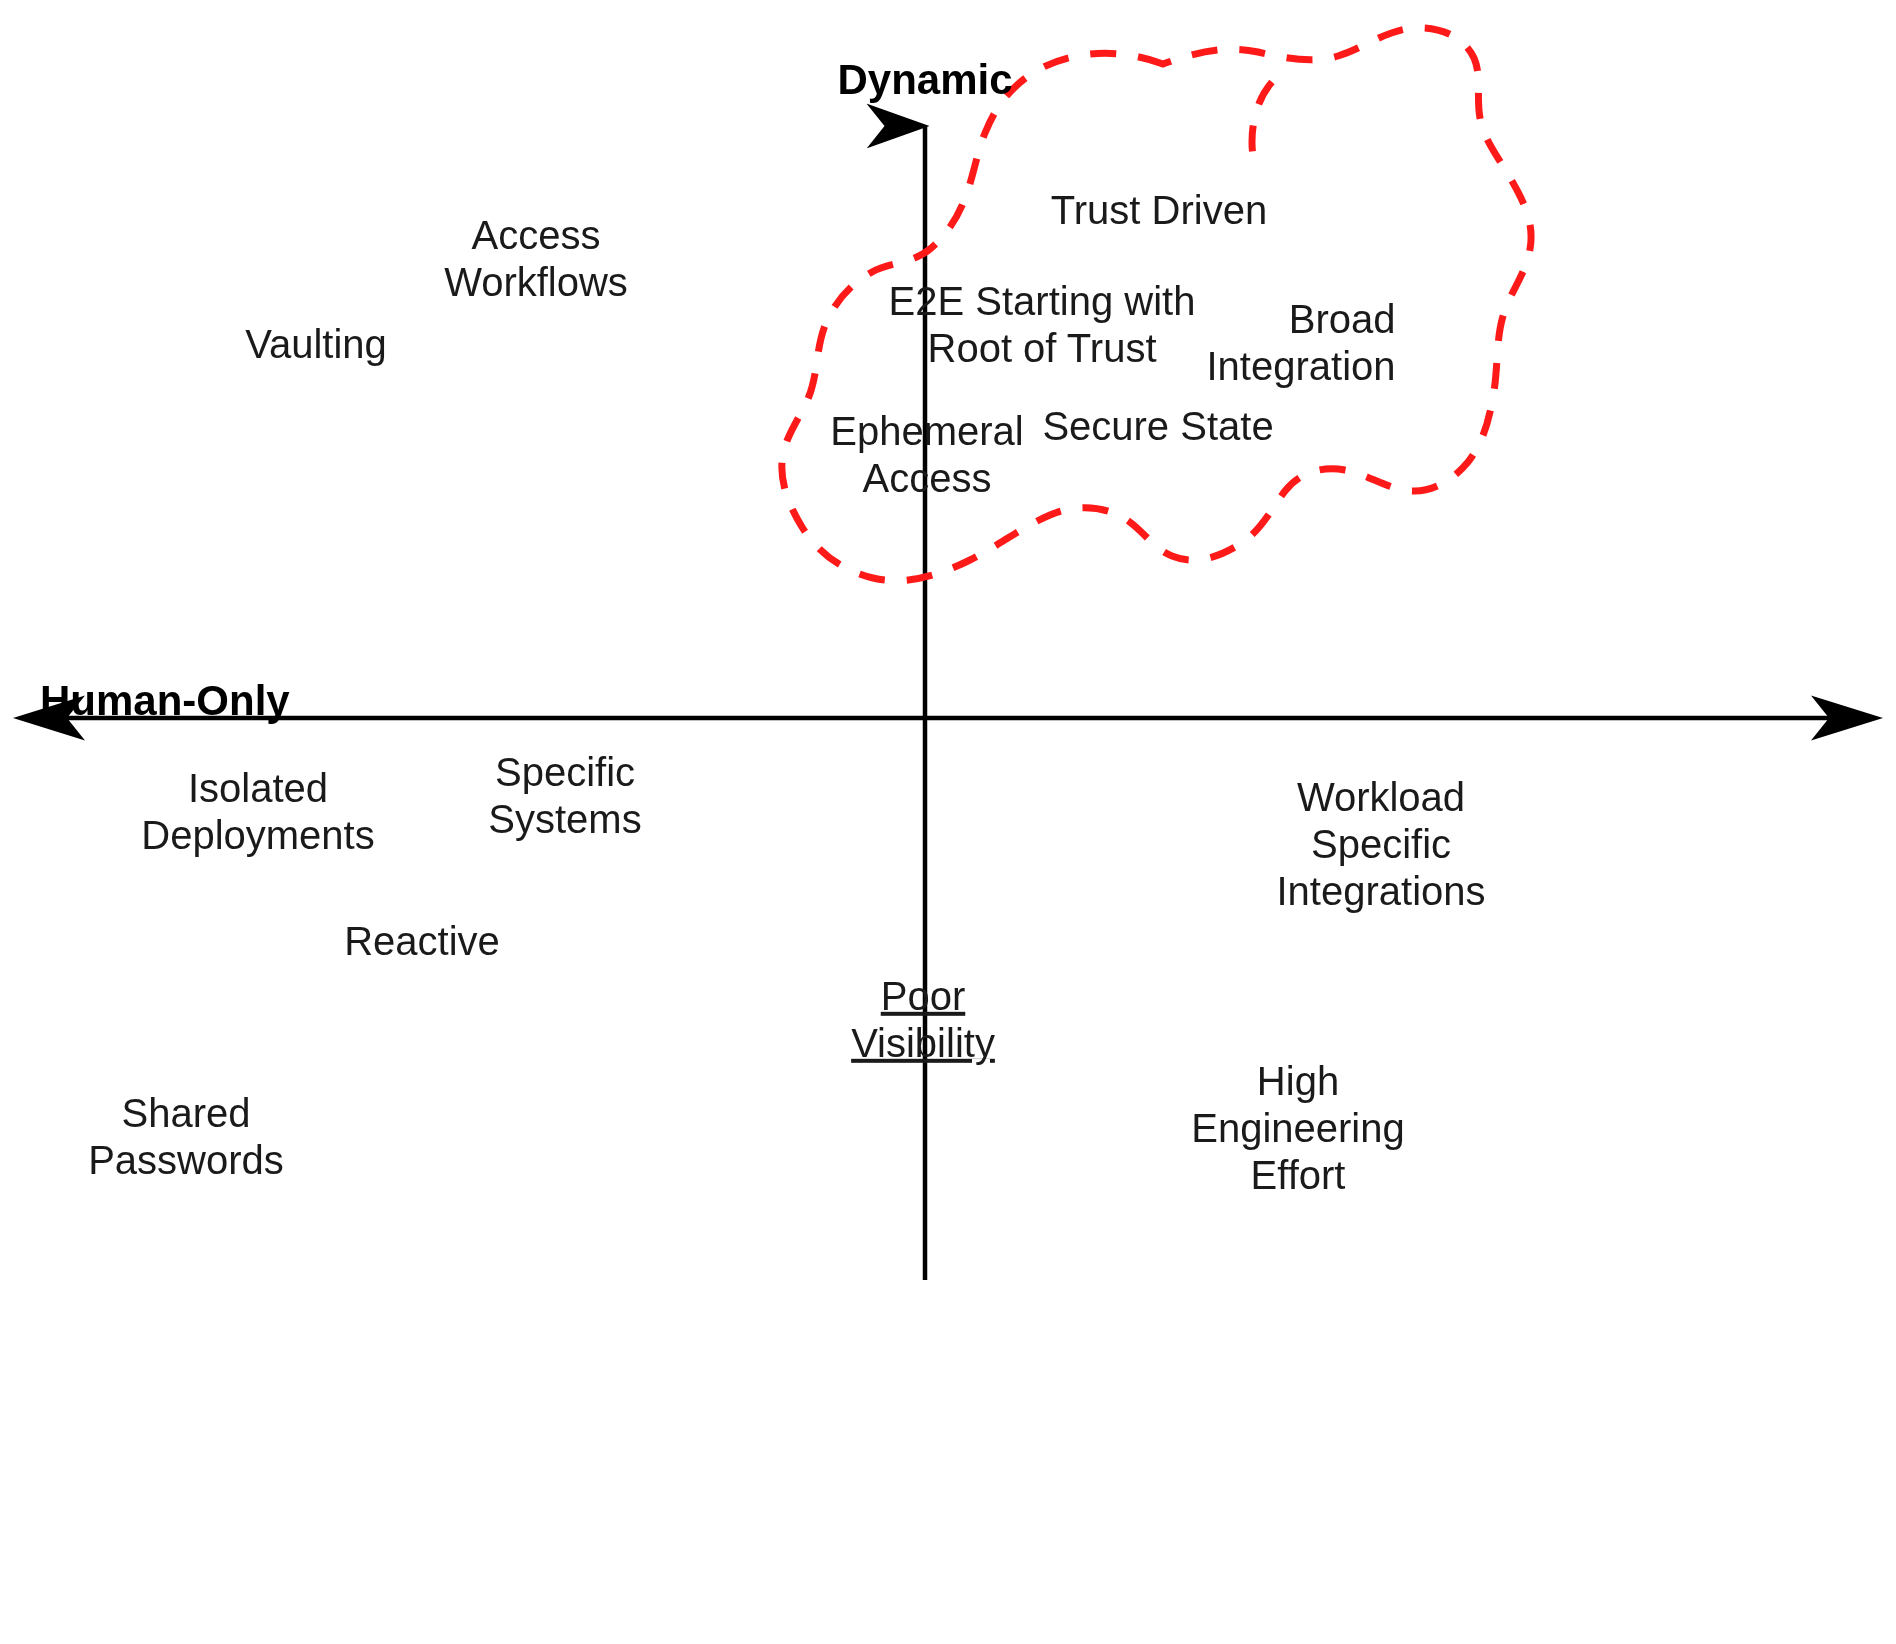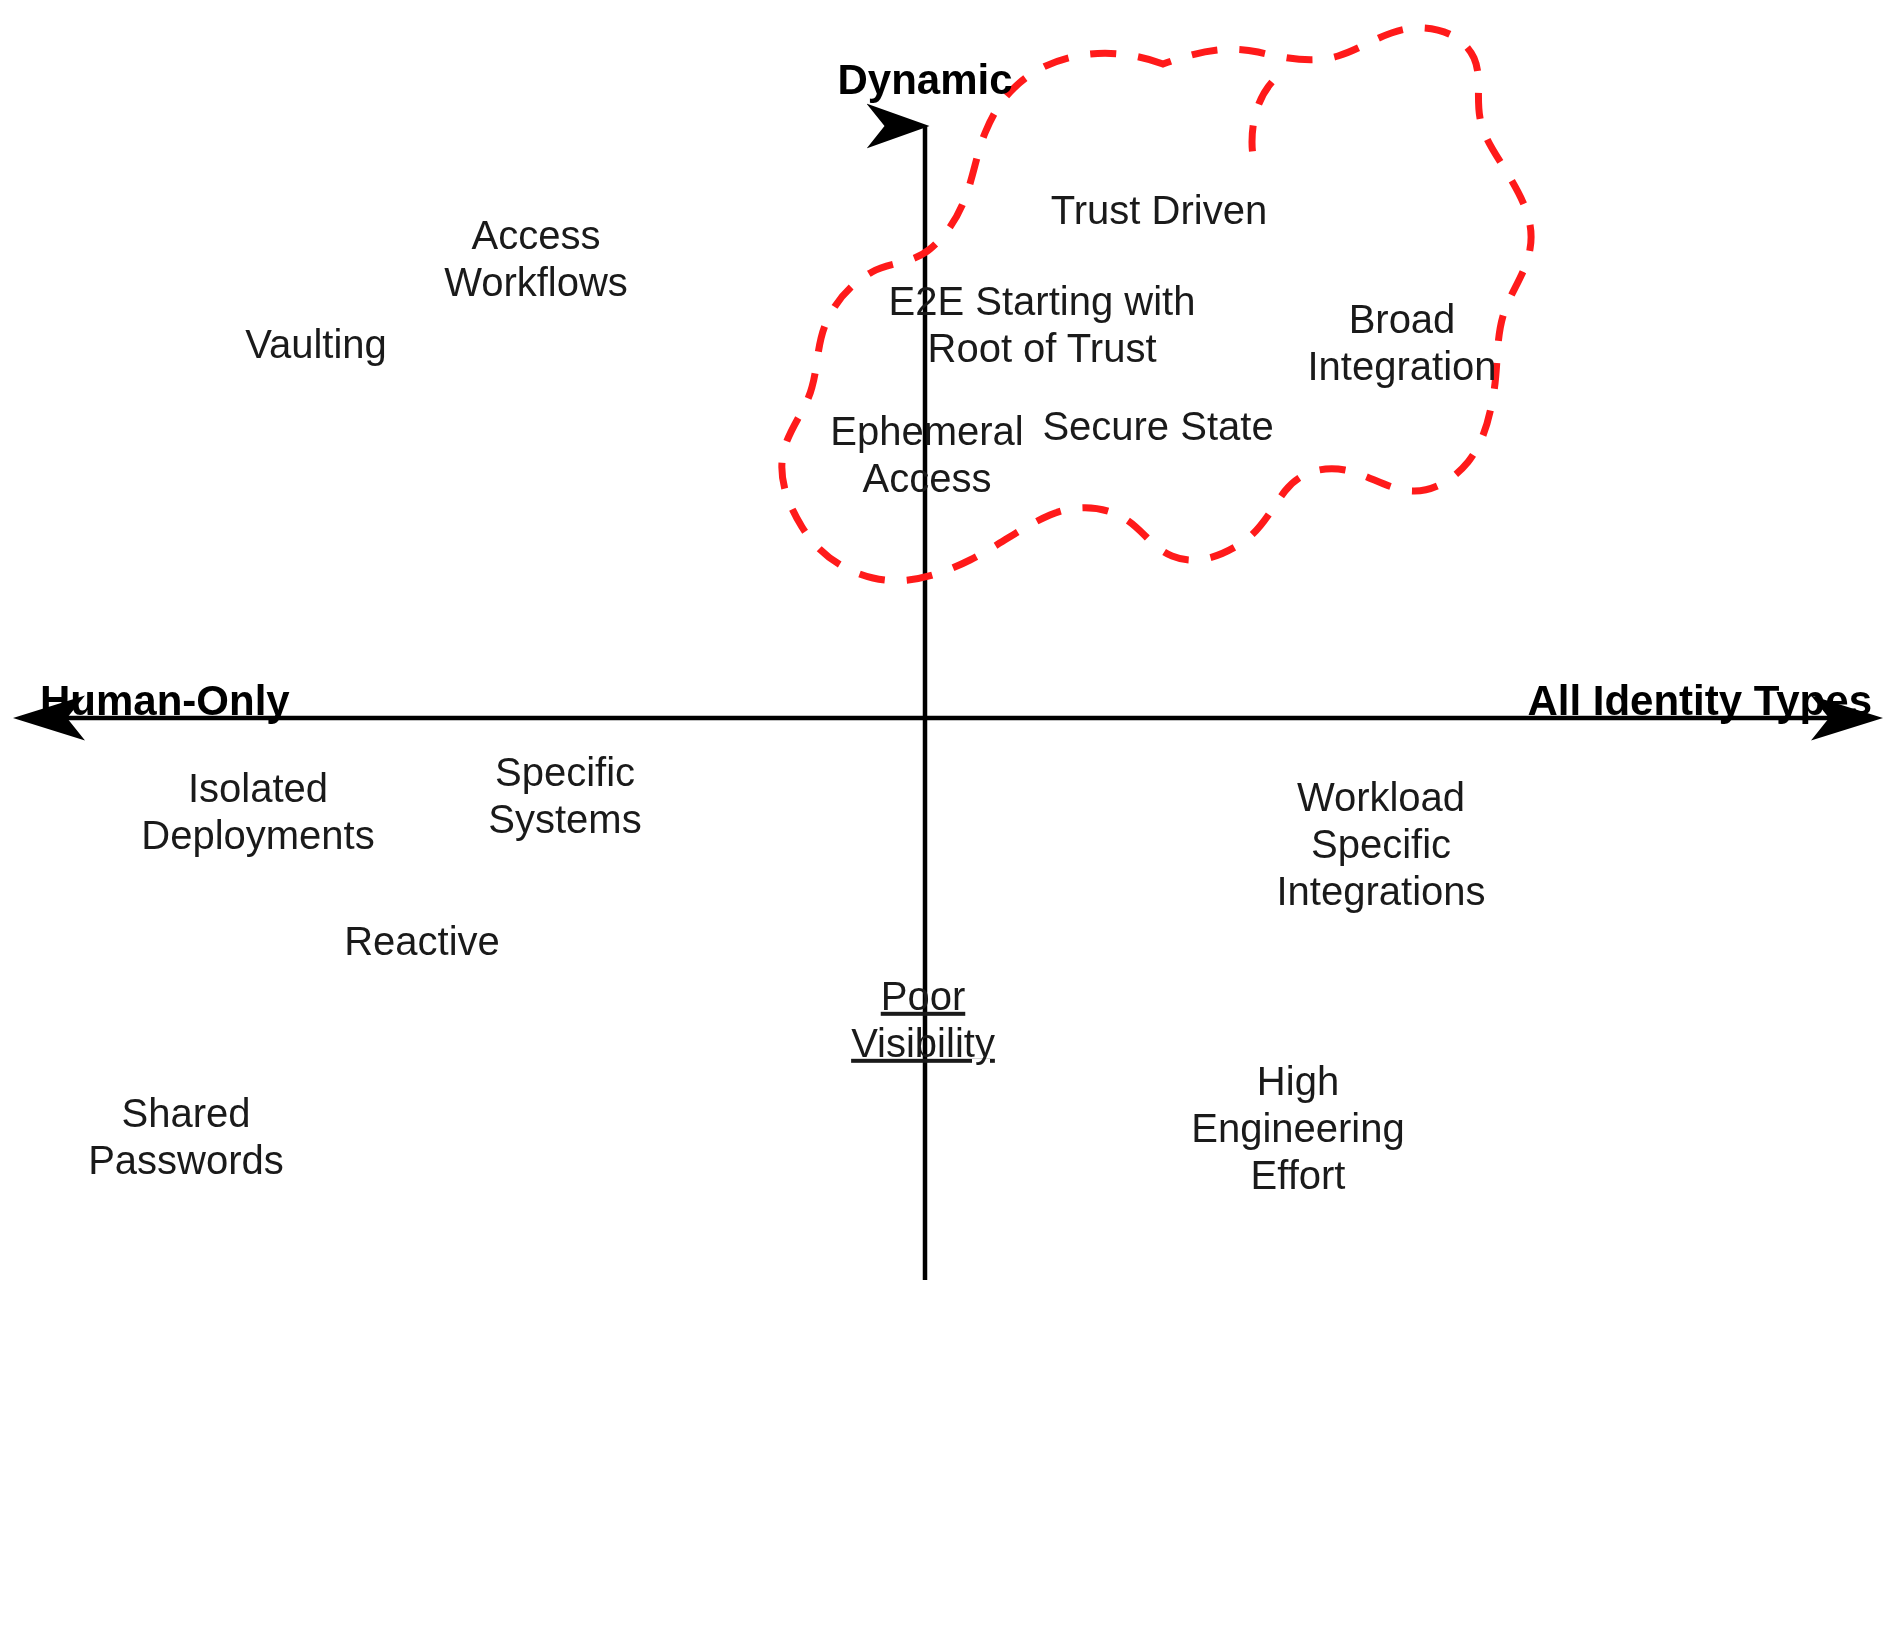--- a/index.html
+++ b/index.html
@@ -102,30 +102,29 @@
              C 1386 30, 1364 48, 1338 56
              C 1312 64, 1284 58, 1258 52
              C 1226 45, 1196 52, 1163 64 Z" fill="none" stroke="#ff1a1a" stroke-width="7" stroke-dasharray="26 22" stroke-linecap="butt"></path>
 
     <path d="M 1272 82 C 1258 98, 1252 120, 1252 142 C 1252 150, 1253 158, 1255 166" fill="none" stroke="#ff1a1a" stroke-width="7" stroke-dasharray="26 22" stroke-linecap="butt"></path>
   </svg>
 
   <div class="axis-label centered" style="left:925px; top:80px;">Dynamic</div>
   <div class="axis-label centered" style="left:925px; top:1578px;">Static</div>
   <div class="axis-label" style="left:40px; top:725px; transform:translateY(-100%);">Human-Only</div>
-  <div class="axis-label" style="right:24px; top:725px; transform:translateY(-100%);">All Identity Types</div>
 
   <div class="label" style="left:536px; top:259px;">Access
 Workflows</div>
   <div class="label" style="left:316px; top:345px;">Vaulting</div>
 
   <div class="label" style="left:1159px; top:211px;">Trust Driven</div>
   <div class="label" style="left:1042px; top:325px;">E2E Starting with
 Root of Trust</div>
-  <div class="label" style="left:1402px; top:343px;">Broad
+  <div class="label" style="left:1301px; top:343px;text-align:right;">Broad
 Integration</div>
   <div class="label" style="left:1158px; top:427px;">Secure State</div>
   <div class="label" style="left:927px; top:455px;">Ephemeral
 Access</div>
 
   <div class="label" style="left:258px; top:812px;">Isolated
 Deployments</div>
   <div class="label" style="left:565px; top:796px;">Specific
 Systems</div>
   <div class="label" style="left:422px; top:942px;">Reactive</div>

